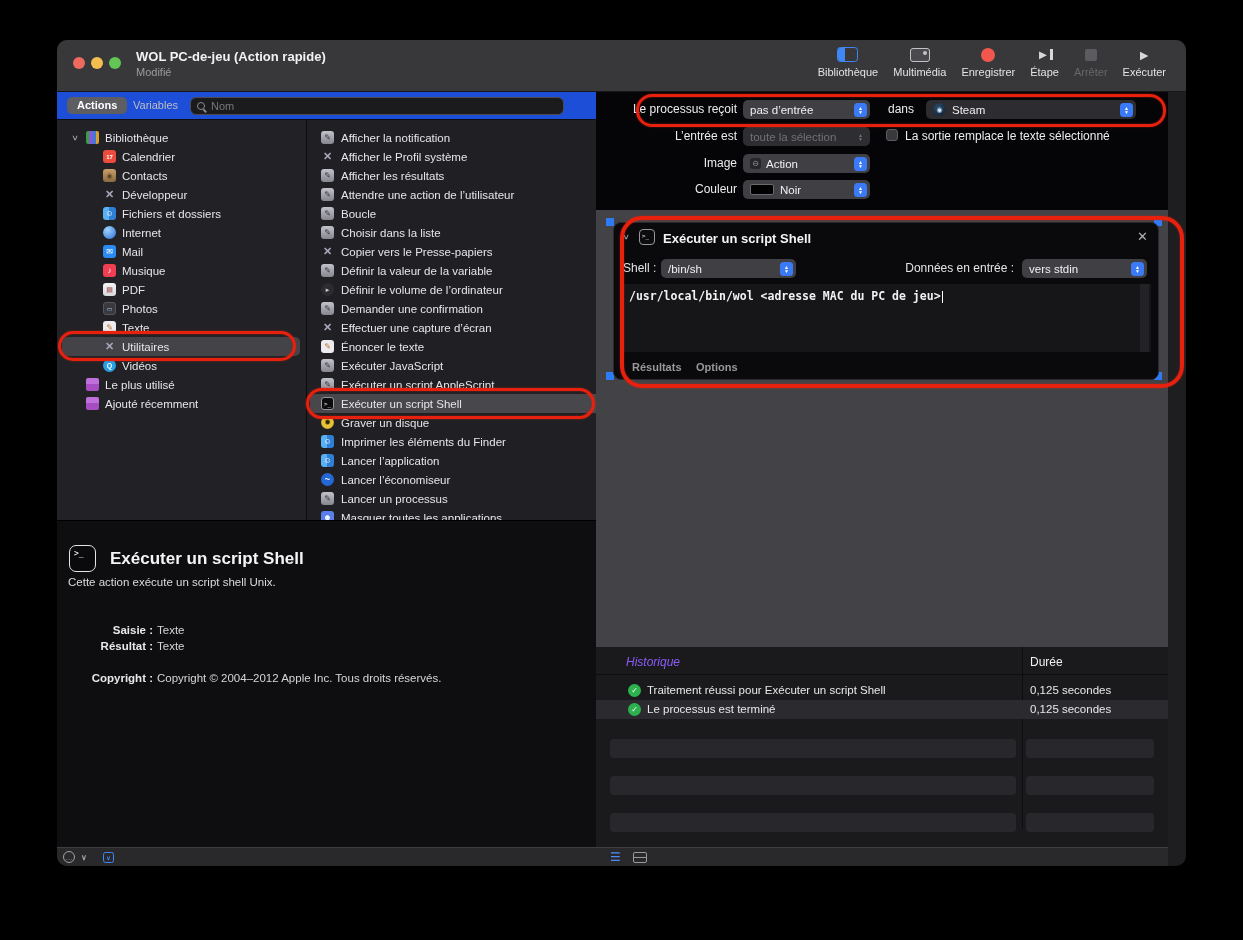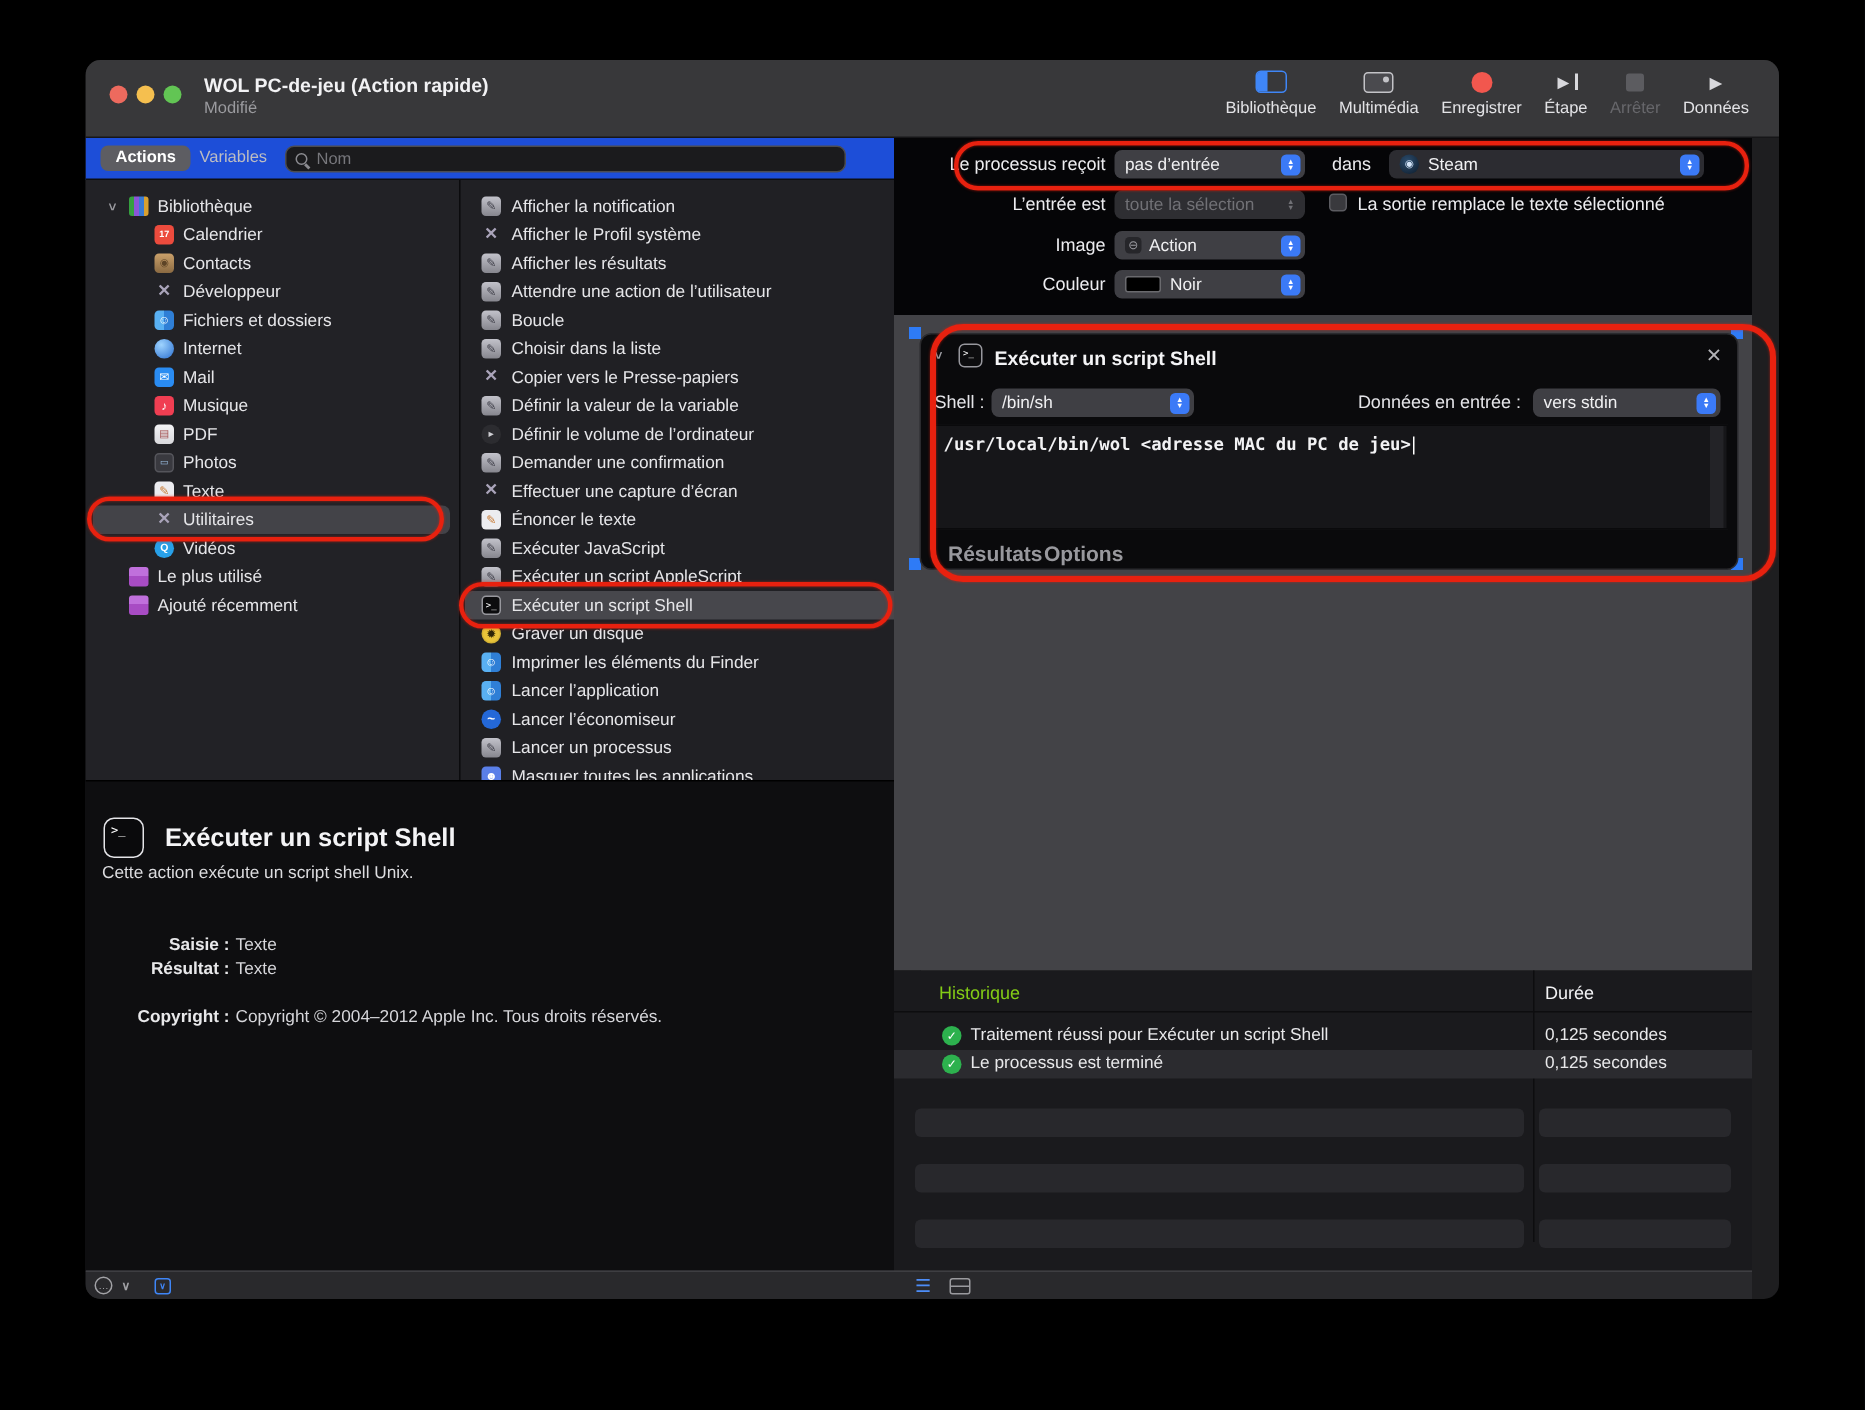--- a/index.html
+++ b/index.html
@@ -130,28 +130,28 @@
   #blk-title{position:absolute;left:49px;top:8px;font-size:13px;font-weight:bold;color:#f4f4f6;}
   #blk-close{position:absolute;right:10px;top:6px;color:#b4b4b8;font-size:13px;}
   #blk-shell-label{position:absolute;left:9px;top:38px;font-size:12px;color:#e4e4e8;}
   #blk-shell-dd{left:47px;top:36px;width:135px;}
   #blk-input-label{position:absolute;left:228px;top:38px;width:172px;text-align:right;font-size:12px;color:#e4e4e8;}
   #blk-input-dd{left:408px;top:36px;width:125px;}
   #blk-script{position:absolute;left:8px;top:60px;width:530px;height:70px;background:#161619;border:1px solid #0a0a0c;
               font-family:"DejaVu Sans Mono",monospace;font-size:11.5px;font-weight:bold;color:#f2f2f4;padding:5px 6px;}
   #blk-script .cursor{display:inline-block;width:1px;height:12px;background:#fff;vertical-align:text-bottom;margin-left:1px;}
   #blk-scrolltrack{position:absolute;right:9px;top:61px;width:9px;height:68px;background:#232327;}
-  .blk-tab{position:absolute;top:138px;font-size:14px;font-weight:bold;color:#98989d;}
+  .blk-tab{position:absolute;top:138px;font-size:11px;font-weight:bold;color:#98989d;}
   #blk-results{left:18px;} #blk-options{left:82px;}
 
   
   #history{left:0;top:555px;width:572px;height:200px;background:#1a1a1d;}
   #hist-divider{position:absolute;left:426px;top:0;width:1px;height:181px;background:#0d0d0f;}
   #hist-header-row{position:absolute;left:0;top:0;width:572px;height:28px;border-bottom:1px solid #0d0d0f;}
-  #hist-title{position:absolute;left:30px;top:8px;font-size:12px;color:#84cc16;}
+  #hist-title{position:absolute;left:30px;top:8px;font-size:12px;color:#8b5cf6;font-style:italic;}
   #hist-dur{position:absolute;left:434px;top:8px;font-size:12px;color:#f2f2f4;}
   .hrow{position:absolute;left:0;width:572px;height:19px;}
   .hrow .check{position:absolute;left:32px;top:3px;width:13px;height:13px;border-radius:50%;background:#2db14e;color:#fff;font-size:8px;display:flex;align-items:center;justify-content:center;}
   .hrow .htext{position:absolute;left:51px;top:3px;font-size:11.5px;color:#e8e8ea;}
   .hrow .hdur{position:absolute;left:434px;top:3px;font-size:11.5px;color:#e8e8ea;}
   .hrow.alt{background:#2b2b2f;}
   .emptyrow{position:absolute;height:19px;background:#28282c;border-radius:4px;}
 
   #rbbar{position:absolute;left:0;top:755px;width:572px;height:19px;display:flex;align-items:center;gap:12px;padding-left:14px;}
   .ico-list{color:#4d8df7;font-size:12px;line-height:1;}
@@ -210,21 +210,21 @@
         <div class="tbitem disabled">
           <span class="tbicon">
               <span class="ico-stop"></span>
             </span>
           <span class="tlab">Arrêter</span>
         </div>
         <div class="tbitem">
           <span class="tbicon">
               <span class="ico-run">►</span>
             </span>
-          <span class="tlab">Données</span>
+          <span class="tlab">Exécuter</span>
         </div>
       </div>
     </div>
 
     <div class="abs" id="tabrow">
       <span class="abs" id="tab-actions">Actions</span>
       <span class="abs" id="tab-variables">Variables</span>
       <div class="abs" id="searchbox">
         <span class="mag"></span>
         <input placeholder="Nom" style="">

